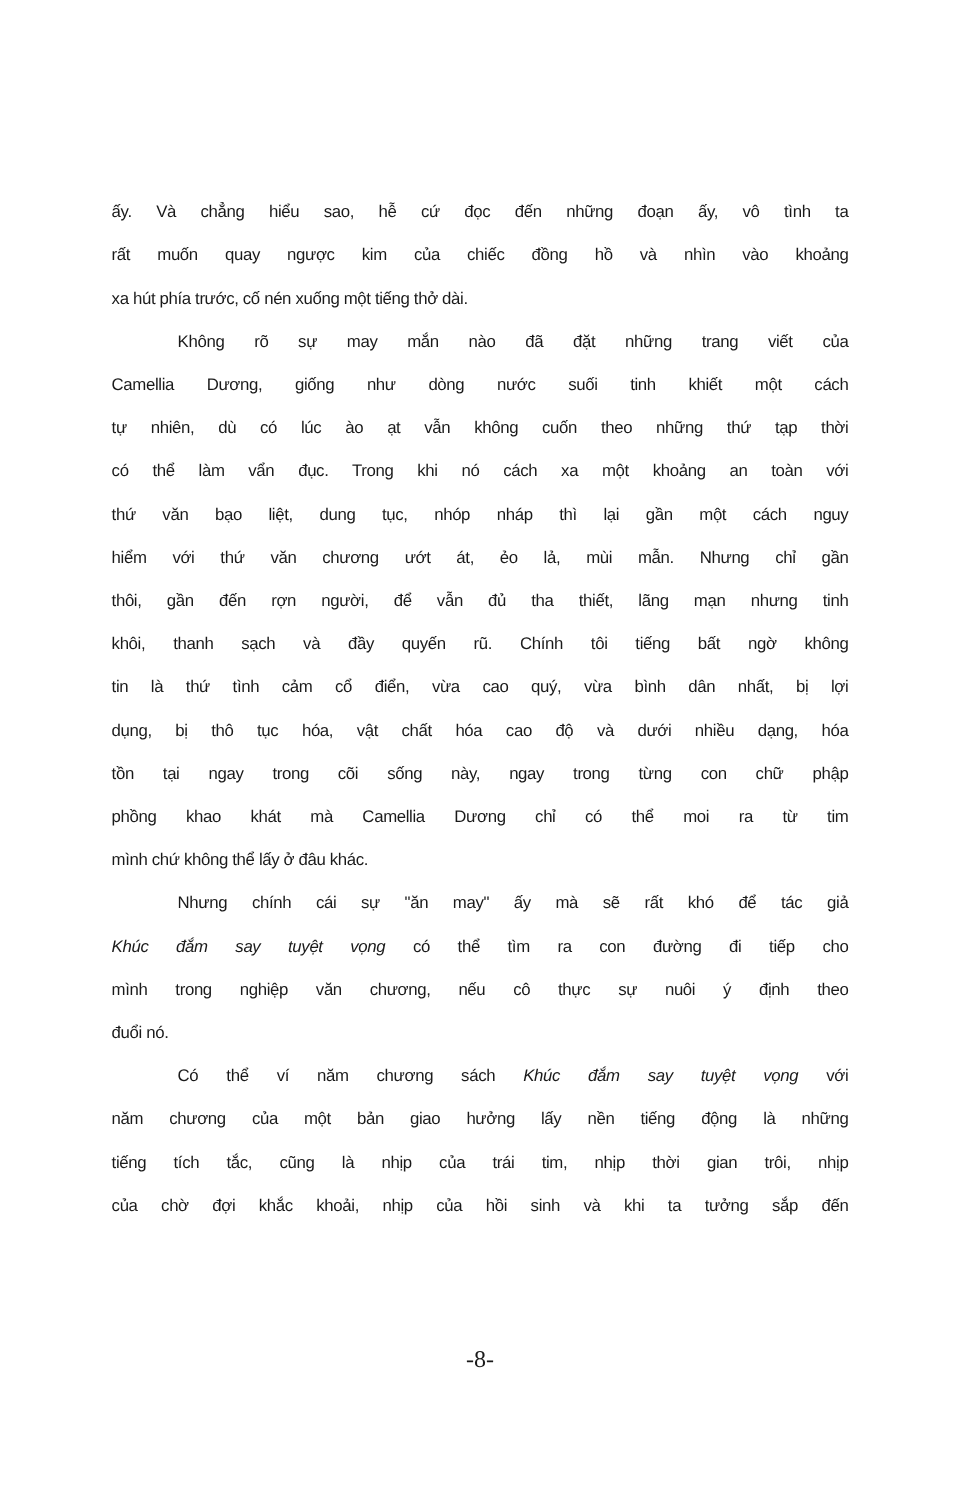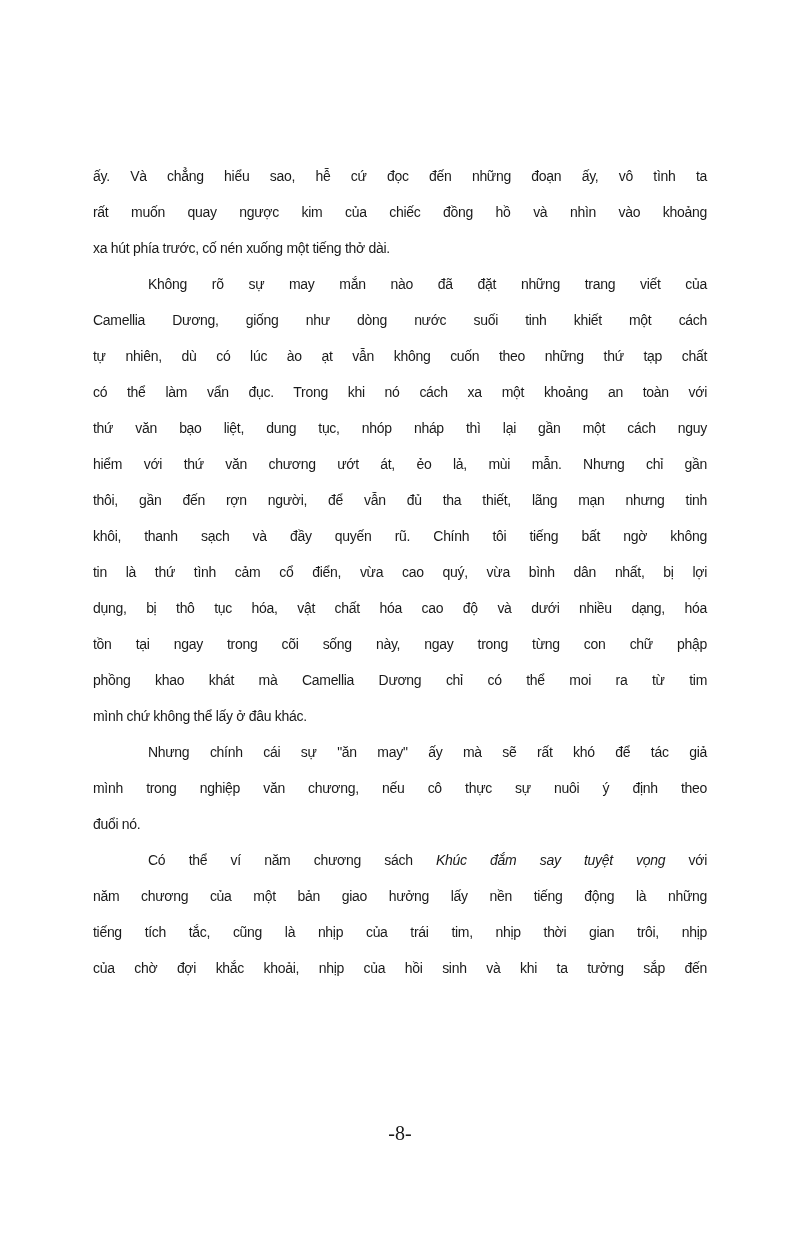--- a/index.html
+++ b/index.html
@@ -58,35 +58,36 @@
 
   <div>
     <span class="line">ấy. Và chẳng hiểu sao, hễ cứ đọc đến những đoạn ấy, vô tình ta</span>
     <span class="line">rất muốn quay ngược kim của chiếc đồng hồ và nhìn vào khoảng</span>
     <span class="line last">xa hút phía trước, cố nén xuống một tiếng thở dài.</span>
   </div>
 
   <div>
     <span class="line indent">Không rõ sự may mắn nào đã đặt những trang viết của</span>
     <span class="line">Camellia Dương, giống như dòng nước suối tinh khiết một cách</span>
-    <span class="line">tự nhiên, dù có lúc ào ạt vẫn không cuốn theo những thứ tạp chất</span>
+    <span class="line">tự nhiên, dù có lúc ào ạt vẫn không cuốn theo những thứ tạp thời</span>
     <span class="line">có thể làm vẩn đục. Trong khi nó cách xa một khoảng an toàn với</span>
     <span class="line">thứ văn bạo liệt, dung tục, nhóp nháp thì lại gần một cách nguy</span>
     <span class="line">hiểm với thứ văn chương ướt át, ẻo lả, mùi mẫn. Nhưng chỉ gần</span>
     <span class="line">thôi, gần đến rợn người, để vẫn đủ tha thiết, lãng mạn nhưng tinh</span>
     <span class="line">khôi, thanh sạch và đầy quyến rũ. Chính tôi tiếng bất ngờ không</span>
     <span class="line">tin là thứ tình cảm cổ điển, vừa cao quý, vừa bình dân nhất, bị lợi</span>
     <span class="line">dụng, bị thô tục hóa, vật chất hóa cao độ và dưới nhiều dạng, hóa</span>
     <span class="line">tồn tại ngay trong cõi sống này, ngay trong từng con chữ phập</span>
     <span class="line">phồng khao khát mà Camellia Dương chỉ có thể moi ra từ tim</span>
     <span class="line last">mình chứ không thể lấy ở đâu khác.</span>
   </div>
 
   <div>
     <span class="line indent">Nhưng chính cái sự "ăn may" ấy mà sẽ rất khó để tác giả</span>
+    <span class="line"><em>Khúc đắm say tuyệt vọng</em><span> có thể tìm ra con đường đi tiếp cho</span></span>
     <span class="line">mình trong nghiệp văn chương, nếu cô thực sự nuôi ý định theo</span>
     <span class="line last">đuổi nó.</span>
   </div>
 
   <div>
     <span class="line indent"><span>Có thể ví năm chương sách </span><em>Khúc đắm say tuyệt vọng</em><span> với</span></span>
     <span class="line">năm chương của một bản giao hưởng lấy nền tiếng động là những</span>
     <span class="line">tiếng tích tắc, cũng là nhịp của trái tim, nhịp thời gian trôi, nhịp</span>
     <span class="line">của chờ đợi khắc khoải, nhịp của hồi sinh và khi ta tưởng sắp đến</span>
   </div>

